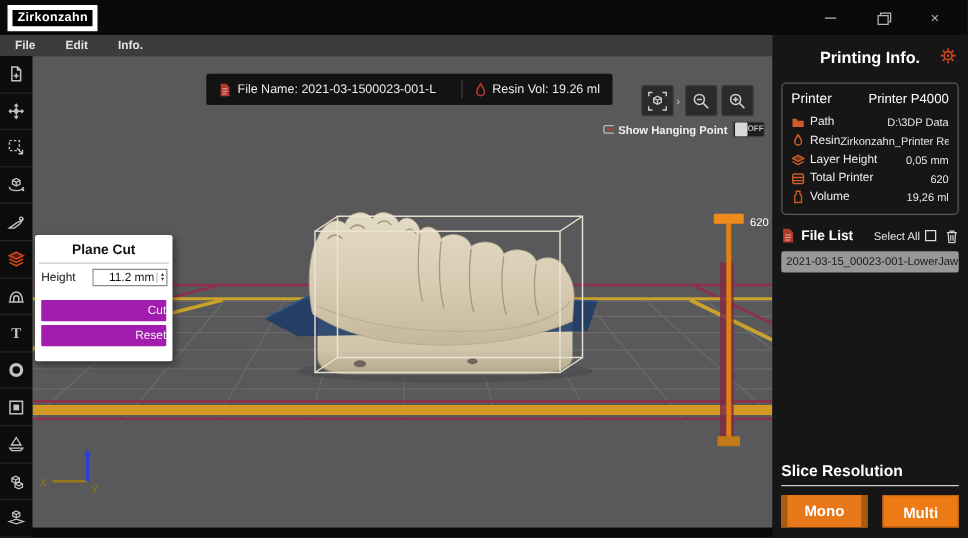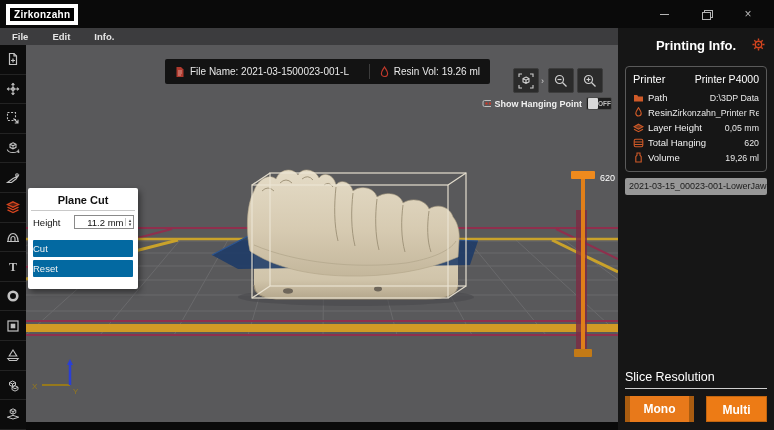--- a/index.html
+++ b/index.html
@@ -62,21 +62,21 @@
             box-shadow:2px 3px 6px rgba(0,0,0,.45); padding:4px 5px 12px; }
   .dialog .title { text-align:center; color:#111; font-size:11px; font-weight:bold; padding:2px 0 4px; }
   .dialog hr { border:none; border-top:1px solid #c9c9c9; margin:0 -2px 4px; }
   .hrow { display:flex; align-items:center; gap:14px; margin-bottom:11px; }
   .hrow .lab { color:#111; font-size:9.5px; }
   .hinput { flex:1; display:flex; align-items:center; border:1px solid #8a8a8a; height:14px; background:#fff; }
   .hinput input { flex:1; border:none; outline:none; width:50px; font-size:9.5px; text-align:right;
                   font-family:"Liberation Sans", sans-serif; color:#111; padding-right:2px; }
   .spin { width:8px; display:flex; flex-direction:column; align-items:center; line-height:4px;
           font-size:5px; color:#444; border-left:1px solid #c4c4c4; }
-  .dbtn { display:block; width:100%; background:#0369a1; color:#f2f2f2; font-size:9.5px; text-align:left;
+  .dbtn { display:block; width:100%; background:#a21caf; color:#f2f2f2; font-size:9.5px; text-align:right;
           padding:3px 0; border:none; border-radius:1px; margin-top:3px; font-family:"Liberation Sans", sans-serif; }
 
   
   .panel { position:absolute; left:618px; top:28px; width:156px; height:402px; background:#161616; }
   .panel-header { position:relative; height:34px; display:flex; align-items:center; justify-content:center; }
   .panel-header .ptitle { color:#fff; font-size:13px; font-weight:bold; }
   .gear { position:absolute; right:8px; top:9px; }
   .infobox { margin:4px 7px 0; border:1px solid #5a5a5a; border-radius:4px; padding:5px 7px 6px; }
   .printer-row { display:flex; justify-content:space-between; align-items:center; padding:1px 0 5px; }
   .printer-row .k { color:#fff; font-size:11px; }
@@ -85,21 +85,21 @@
   .irow .ric { width:15px; display:flex; align-items:center; }
   .irow .k { color:#f0f0f0; font-size:9.5px; flex:0 0 auto; }
   .irow .v { color:#e8e8e8; font-size:8.8px; flex:1; text-align:right; white-space:nowrap; overflow:hidden; }
   .filelist-head { display:flex; align-items:center; margin:10px 7px 0; }
   .filelist-head .ft { color:#fff; font-size:11px; font-weight:bold; margin-left:5px; flex:1; }
   .filelist-head .sa { color:#e8e8e8; font-size:9px; margin-right:4px; }
   .checkbox { width:9px; height:9px; border:1px solid #dcdcdc; background:transparent; margin-right:7px; }
   .fitem { margin:6px 7px 0; height:17px; background:#979797; border-radius:2px; color:#1b1b1b;
            font-size:9px; line-height:17px; padding:0 4px; white-space:nowrap; overflow:hidden; }
   .slice { position:absolute; left:0; bottom:8px; width:156px; padding:0 7px; }
-  .slice .st { color:#fff; font-size:12.5px; font-weight:normal; padding-bottom:4px; }
+  .slice .st { color:#fff; font-size:12.5px; font-weight:bold; padding-bottom:4px; }
   .slice .uline { height:1px; background:#cfcfcf; margin-bottom:7px; }
   .slicebtns { display:flex; gap:12px; }
   .sbtn { flex:1; height:26px; color:#fff; font-size:12px; font-weight:bold; text-align:center; line-height:26px; }
   .sbtn.mono { background:#e8791a; border-left:5px solid #a95c10; border-right:5px solid #a95c10; }
   .sbtn.multi { background:#ed7b15; border:1px solid #c2650f; }
 </style>
 </head>
 <body>
 
 <div class="stage">
@@ -468,34 +468,50 @@
       </div>
       <div class="irow">
         <span class="ric">
             <svg width="11" height="10">
               <g fill="none" stroke="#cf5a28" stroke-width="1.1">
                 <rect x="1.2" y="1.2" width="8.6" height="7.6" rx="1.5"></rect>
                 <path d="M1.2 4h8.6M1.2 6.5h8.6"></path>
               </g>
             </svg>
           </span>
-        <span class="k">Total Hanging</span>
+        <span class="k">Total Printer</span>
         <span class="v">620</span>
       </div>
       <div class="irow">
         <span class="ric">
             <svg width="11" height="11">
               <path d="M4 1h3v2.2l1.2 1.4V10H2.8V4.6L4 3.2z" fill="none" stroke="#cf5a28" stroke-width="1.1"></path>
             </svg>
           </span>
         <span class="k">Volume</span>
         <span class="v">19,26 ml</span>
       </div>
     </div>
 
+    <div class="filelist-head">
+      <svg width="11" height="13">
+          <path d="M1.5 1h5l3 3v8h-8z" fill="#b03a2e"></path>
+          <path d="M3 6h5M3 8h5M3 10h4" stroke="#e2b0a8" stroke-width=".8"></path>
+        </svg>
+      <span class="ft">File List</span>
+      <span class="sa">Select All</span>
+      <span class="checkbox"></span>
+      <svg width="11" height="12">
+          <g fill="none" stroke="#d2d2d2" stroke-width="1">
+            <path d="M1.5 3h8M4 3V1.8h3V3"></path>
+            <path d="M2.5 3l.6 8h4.8l.6-8"></path>
+            <path d="M4.6 5v4.5M6.4 5v4.5"></path>
+          </g>
+        </svg>
+    </div>
 
     <div class="fitem">2021-03-15_00023-001-LowerJaw-Final-L</div>
 
     <div class="slice">
       <div class="st">Slice Resolution</div>
       <div class="uline"></div>
       <div class="slicebtns">
         <div class="sbtn mono">Mono</div>
         <div class="sbtn multi">Multi</div>
       </div>

